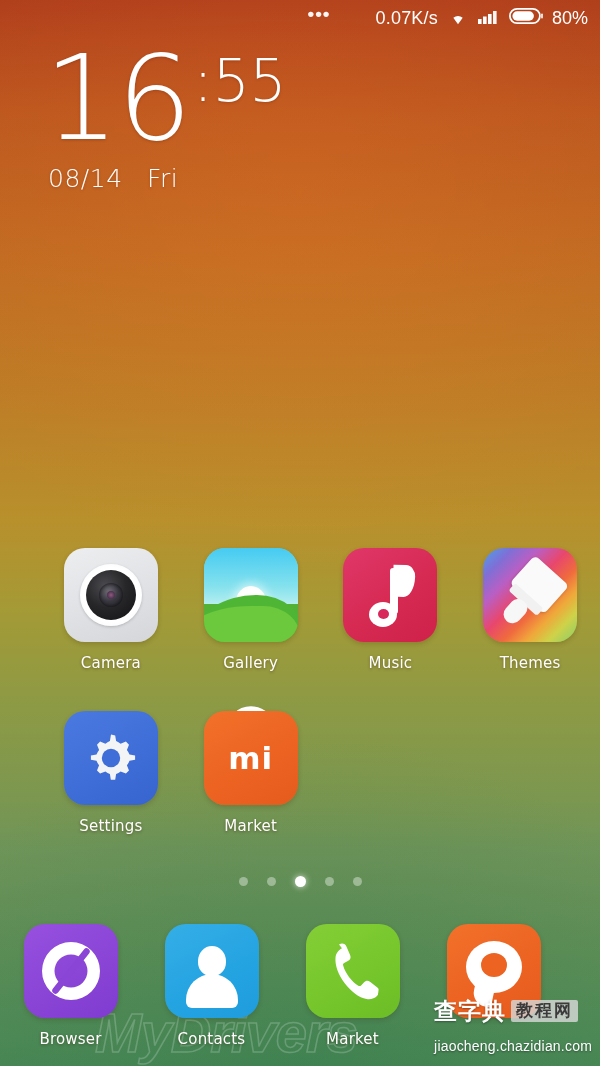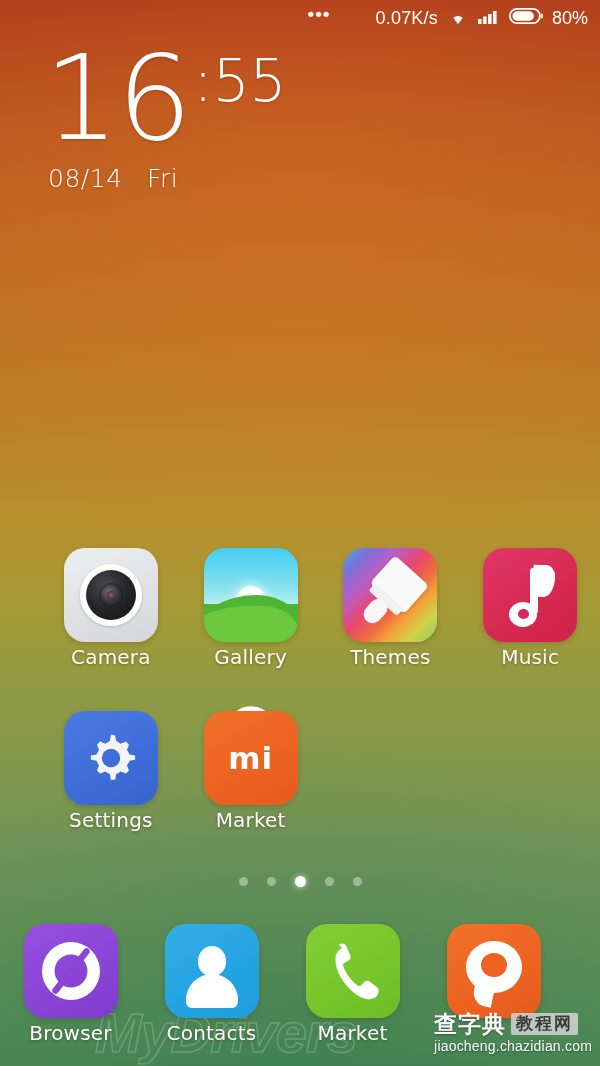--- a/index.html
+++ b/index.html
@@ -93,37 +93,37 @@
   }
   #watermark-site .wm-row{ display:flex; align-items:center; gap:5px; }
   #watermark-site .wm-cn{ font-size:23px; font-weight:700; letter-spacing:1px;
     font-family:"DejaVu Sans", sans-serif; text-shadow:0 1px 2px rgba(0,0,0,.35);}
   #watermark-site .wm-box{
     font-size:17px; font-weight:700; letter-spacing:2px;
     font-family:"DejaVu Sans", sans-serif;
     background:rgba(215,215,215,.82); color:#3b3b3b;
     padding:2px 5px; border-radius:2px;
   }
-  #watermark-site .wm-url{ font-size:14px; margin-top:3px; letter-spacing:.2px;
+  #watermark-site .wm-url{ font-size:14px; margin-top:16px; letter-spacing:.2px;
     text-shadow:0 1px 2px rgba(0,0,0,.4); }
 
   
   .app-row{ position:absolute; left:0; right:0; display:flex; }
   .app-cell{ width:141px; margin-left:0; display:flex;
     flex-direction:column; align-items:center; }
   .app-row .pad{ width:41px; flex:0 0 41px; }
 
   .app-icon{
     width:94px; height:94px; border-radius:21px;
     position:relative; overflow:visible;
     box-shadow:0 2px 5px rgba(60,30,0,.20);
   }
   .app-icon .inner{ position:absolute; inset:0; border-radius:21px; overflow:hidden; }
   .app-label{
-    margin-top:3px; color:#fff; font-size:20px; letter-spacing:.2px;
+    margin-top:12px; color:#fff; font-size:15px; letter-spacing:.2px;
     text-shadow:0 1px 3px rgba(60,30,0,.45);
     font-family:"DejaVu Sans", sans-serif;
     white-space:nowrap;
   }
 
   
   .ic-camera .inner{ background:linear-gradient(160deg,#eceef0 0%,#dfe1e4 55%,#d4d6da 100%); }
   .cam-ring{ position:absolute; left:50%; top:50%; transform:translate(-50%,-50%);
     width:62px;height:62px;border-radius:50%;
     background:radial-gradient(circle at 50% 50%, #fff 62%, #f2f2f4 100%);
@@ -302,42 +302,42 @@
         <div class="gal-sky"></div>
         <div class="gal-sun"></div>
         <div class="gal-hill-back"></div>
         <div class="gal-hill-front"></div>
       </div>
     </div>
     <div class="app-label">Gallery</div>
   </div>
 
   <div class="app-cell">
+    <div class="app-icon ic-music">
+      <div class="inner">
+        <div class="mu-stem"></div>
+        <div class="mu-flag"></div>
+        <div class="mu-head"></div>
+        <div class="mu-hole"></div>
+      </div>
+    </div>
+    <div class="app-label">Music</div>
+  </div>
+
+  <div class="app-cell">
     <div class="app-icon ic-themes">
       <div class="inner">
         <div class="th-brush">
           <div class="th-head"></div>
           <div class="th-band"></div>
           <div class="th-handle"></div>
         </div>
       </div>
     </div>
     <div class="app-label">Themes</div>
-  </div>
-
-  <div class="app-cell">
-    <div class="app-icon ic-music">
-      <div class="inner">
-        <div class="mu-stem"></div>
-        <div class="mu-flag"></div>
-        <div class="mu-head"></div>
-        <div class="mu-hole"></div>
-      </div>
-    </div>
-    <div class="app-label">Music</div>
   </div>
 </div>
 
 <div class="app-row" style="top:711px">
   <div class="pad"></div>
 
   <div class="app-cell">
     <div class="app-icon ic-settings">
       <div class="inner">
         <svg class="set-gear" width="56" height="56" viewBox="0 0 56 56">

